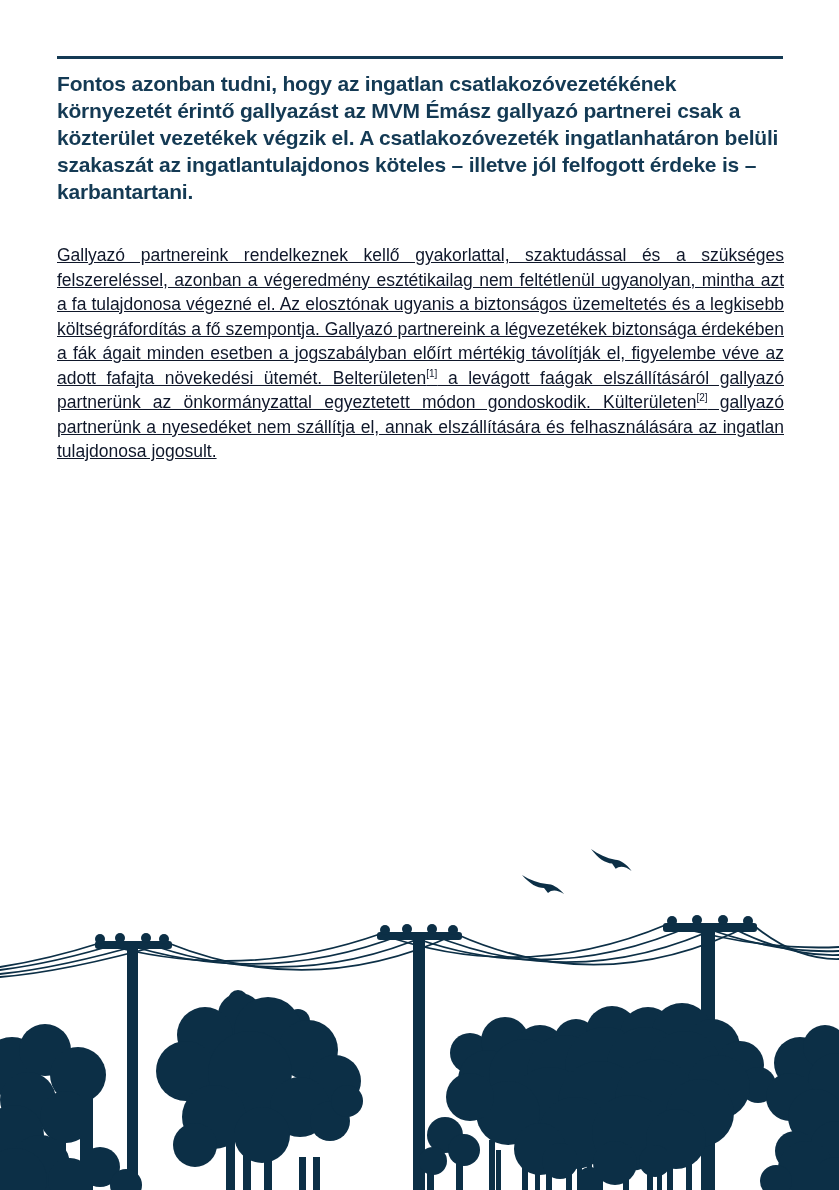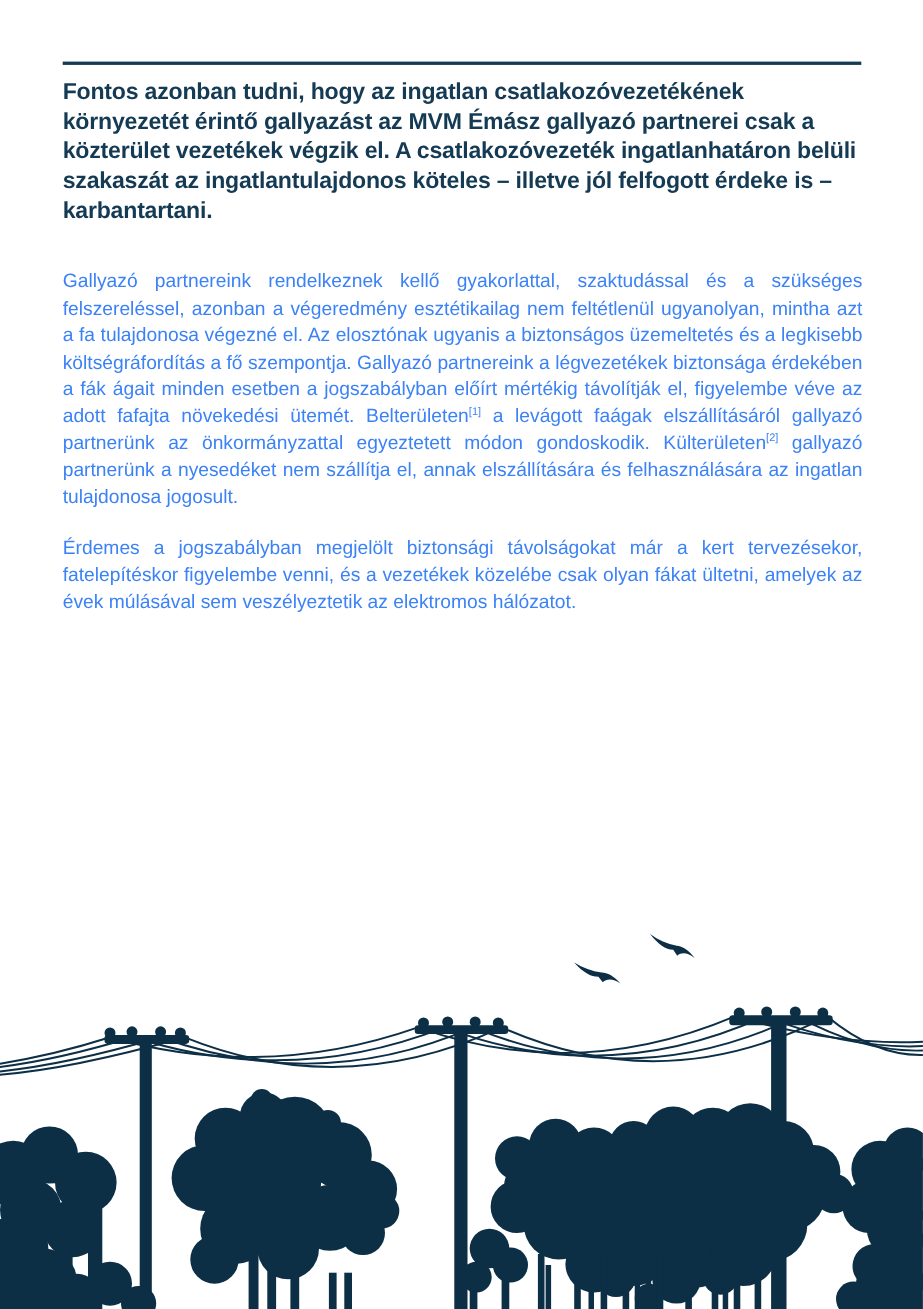--- a/index.html
+++ b/index.html
@@ -17,23 +17,24 @@
   }
   h1.heading {
     position:absolute; left:57px; top:70px; width:730px; margin:0;
     font-size:21px; line-height:27px; font-weight:bold;
     letter-spacing:-0.2px;
     color:#143a54;
   }
   .content {
     position:absolute; left:57px; top:243px; width:727px;
     font-size:17.5px; line-height:24.5px;
-    color:#3b82f6;
+    color:#0f172a;
     text-align:justify;
     hyphens:auto;
+    text-decoration:underline;
   }
   .content p { margin:0; }
   .content p + p { margin-top:22px; }
   sup.fn {
     font-size:10px; line-height:0; vertical-align:super; letter-spacing:0;
   }
   svg.illustration {
     position:absolute; left:0; bottom:0;
     width:839px; height:355px; display:block;
   }
@@ -42,21 +43,20 @@
 <body>
 
 <div>
 
   <div class="rule"></div>
 
   <h1 class="heading">Fontos azonban tudni, hogy az ingatlan csatlakozóvezetékének környezetét érintő gallyazást az MVM Émász gallyazó partnerei csak a közterület vezetékek végzik el. A csatlakozóvezeték ingatlanhatáron belüli szakaszát az ingatlantulajdonos köteles – illetve jól felfogott érdeke is – karbantartani.</h1>
 
   <div class="content">
     <p><span>Gallyazó partnereink rendelkeznek kellő gyakorlattal, szaktudással és a szükséges felszereléssel, azonban a végeredmény esztétikailag nem feltétlenül ugyanolyan, mintha azt a fa tulajdonosa végezné el. Az elosztónak ugyanis a biztonságos üzemeltetés és a legkisebb költségráfordítás a fő szempontja. Gallyazó partnereink a légvezetékek biztonsága érdekében a fák ágait minden esetben a jogszabályban előírt mértékig távolítják el, figyelembe véve az adott fafajta növekedési ütemét. Belterületen</span><sup class="fn">[1]</sup><span> a levágott faágak elszállításáról gallyazó partnerünk az önkormányzattal egyeztetett módon gondoskodik. Külterületen</span><sup class="fn">[2]</sup><span> gallyazó partnerünk a nyesedéket nem szállítja el, annak elszállítására és felhasználására az ingatlan tulajdonosa jogosult.</span></p>
-    <p>Érdemes a jogszabályban megjelölt biztonsági távolságokat már a kert tervezésekor, fatelepítéskor figyelembe venni, és a vezetékek közelébe csak olyan fákat ültetni, amelyek az évek múlásával sem veszélyeztetik az elektromos hálózatot.</p>
   </div>
 
   <svg class="illustration" viewBox="0 0 839 355" xmlns="http://www.w3.org/2000/svg" preserveAspectRatio="none">
 
     <g fill="none" stroke="#0c2f46" stroke-width="1.8" stroke-linecap="round">
 
       <path d="M0 132 Q50 124 100 108"></path>
       <path d="M0 135 Q55 128 120 108"></path>
       <path d="M0 139 Q60 133 146 108"></path>
       <path d="M0 142 Q65 137 168 108"></path>

